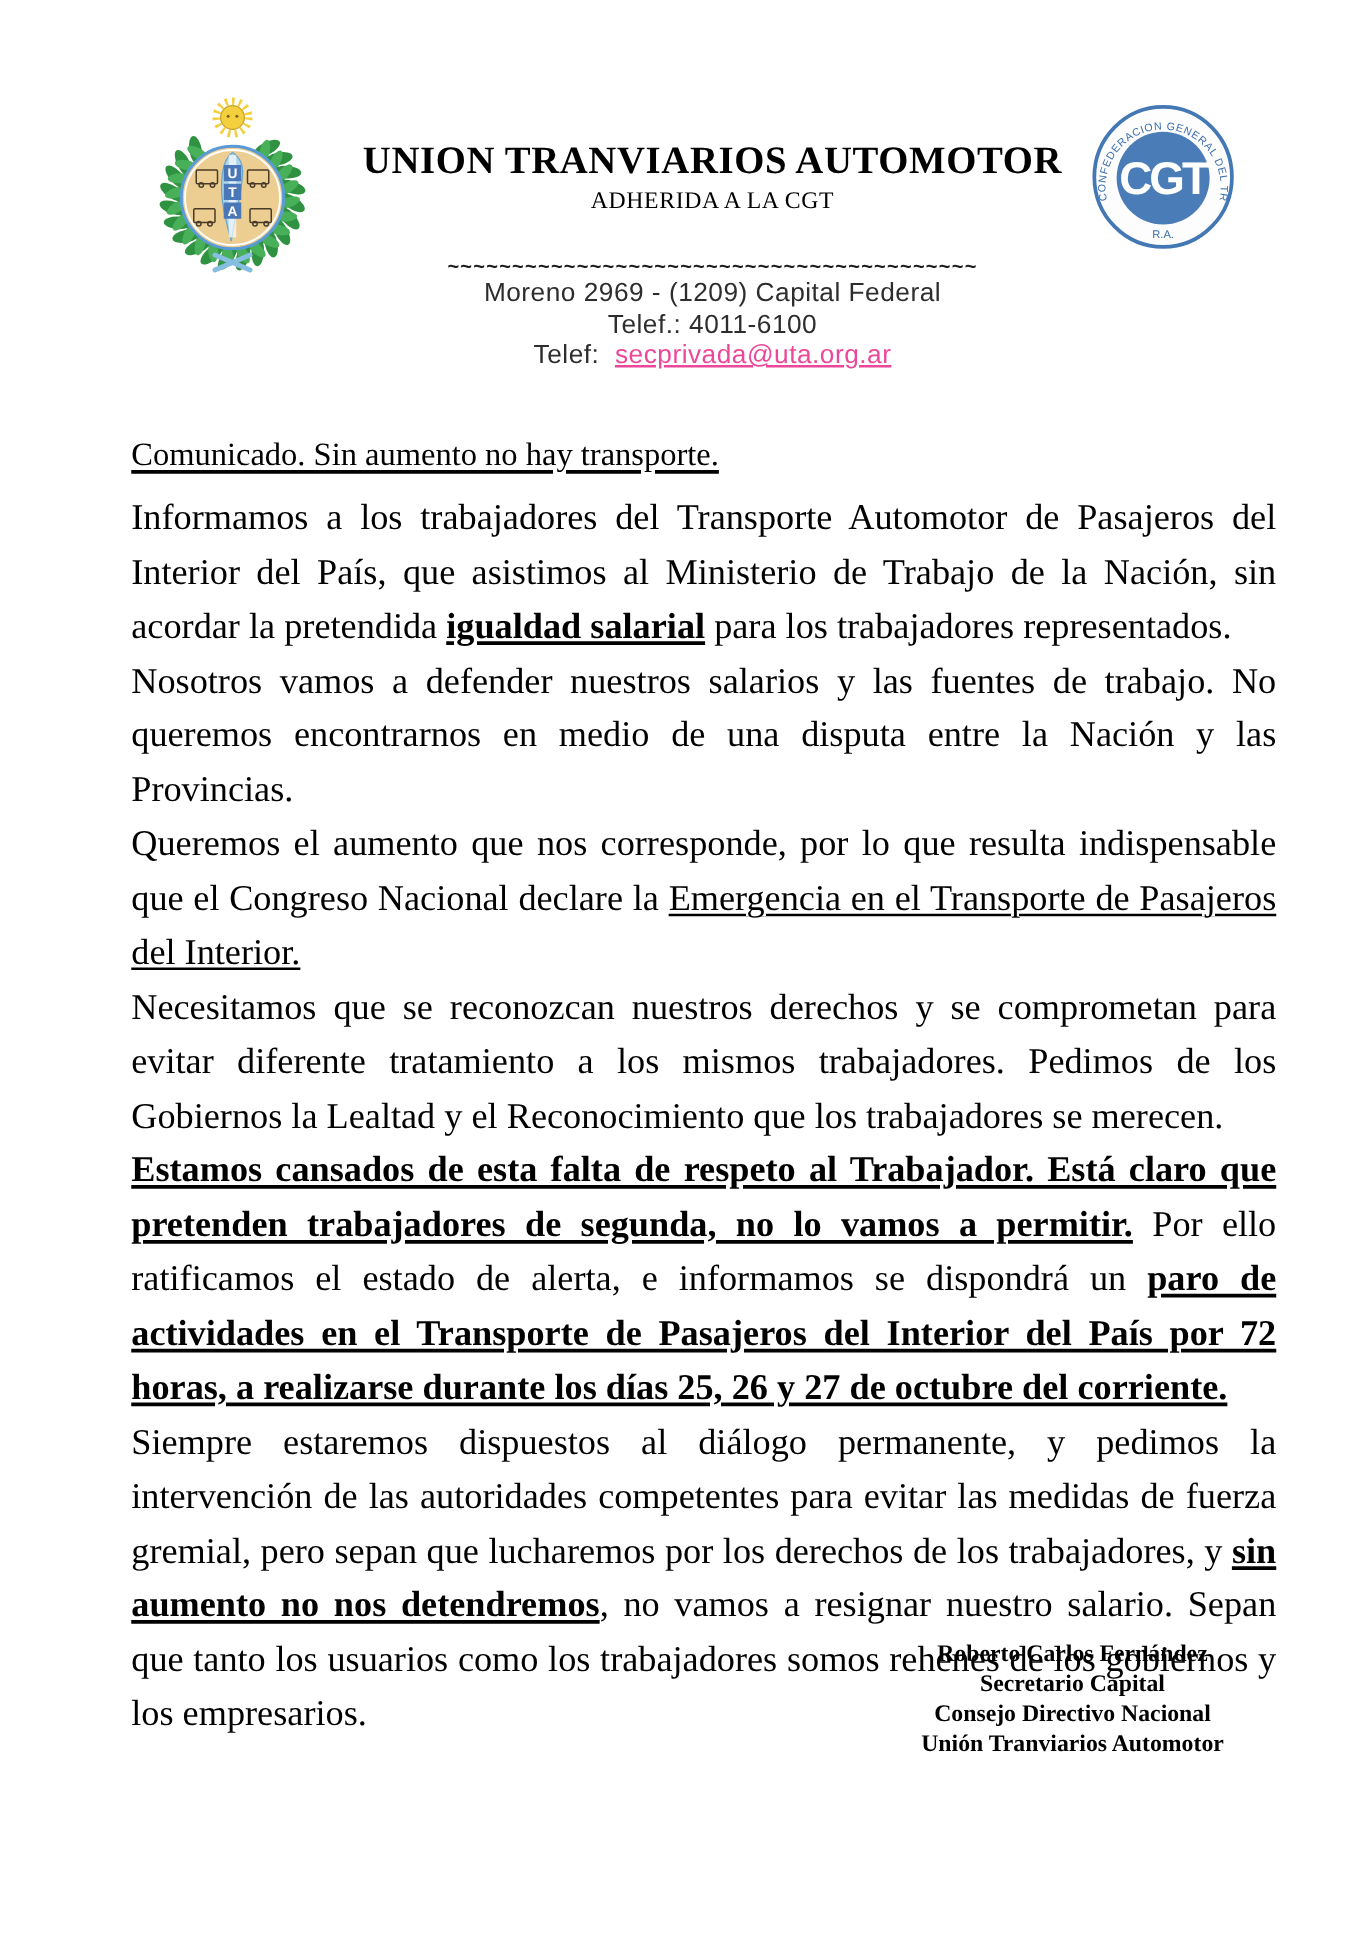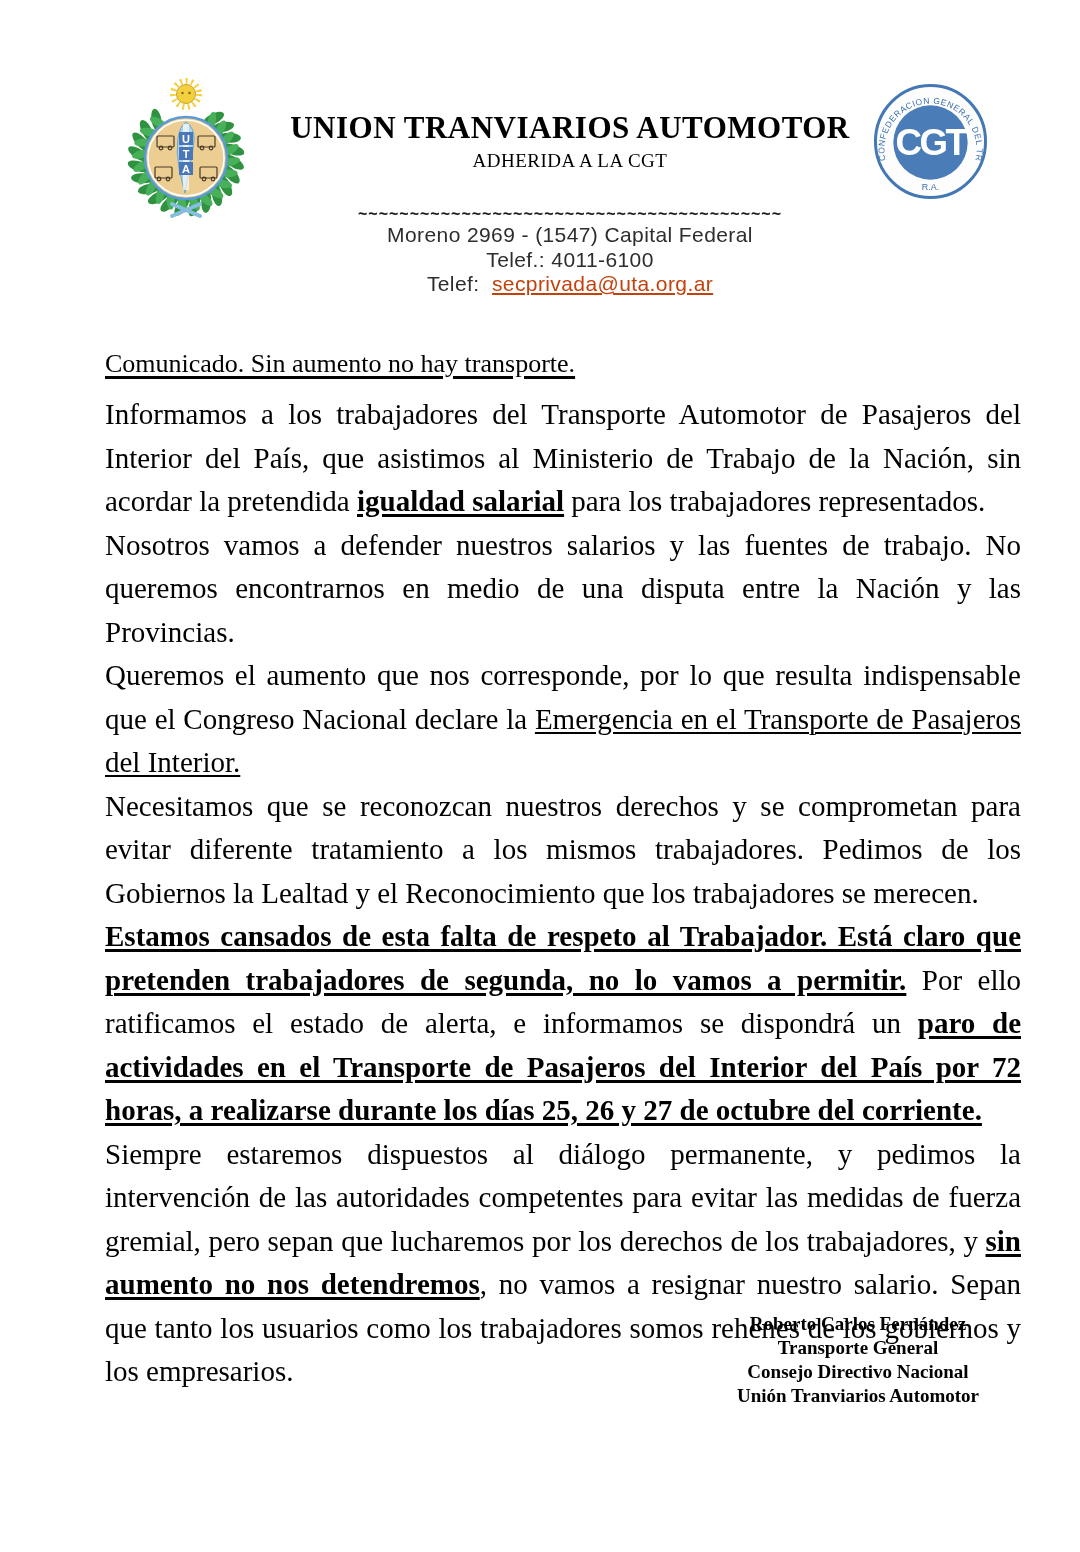--- a/index.html
+++ b/index.html
@@ -13,21 +13,21 @@
   .uta-logo { position:absolute; left:116px; top:76px; width:140px; height:146px; }
   .cgt-logo { position:absolute; left:871px; top:81px; width:119px; height:121px; }
   .head-titles { position:absolute; left:180px; top:110px; width:780px; text-align:center; }
   .org-name { font-size:31px; font-weight:bold; letter-spacing:.5px; line-height:1.15; }
   .affiliation { font-size:19px; margin-top:4px; letter-spacing:.5px;text-align:center; }
   .contact { position:absolute; left:60px; top:205px; width:1020px; text-align:center;
              font-family:"Liberation Sans", sans-serif; color:#2d2d2d; }
   .separator { font-size:16px; font-weight:bold; letter-spacing:1px; color:#1a1a1a;
                line-height:18px; white-space:nowrap; }
   .contact-line { font-size:21px; line-height:24.5px; letter-spacing:.4px; }
-  .mail-link { color:#c2410c; text-decoration:underline;text-align:center; }
+  .mail-link { color:#ec4899; text-decoration:underline;text-align:center; }
   
   .doc-title { position:absolute; left:105px; top:349px; font-size:26px; font-weight:normal;
                text-decoration:underline; text-decoration-thickness:2.5px; text-underline-offset:4px; }
   .doc-body { position:absolute; left:105px; top:393px; width:916px;
               font-size:29px; line-height:43.5px; text-align:justify; }
   .doc-body p { margin:0; }
   .doc-body span.b { font-weight:bold; }
   .doc-body span.u { text-decoration:underline; text-decoration-thickness:1.5px; text-underline-offset:3px; }
   .doc-body span.b.u { text-decoration-thickness:2.5px; }
   
@@ -128,39 +128,39 @@
     <text font-family="Liberation Sans, sans-serif" font-size="8.6" letter-spacing="0.6" fill="#3a6fae">
       <textPath href="#cgtArc" startOffset="1">CONFEDERACION GENERAL DEL TRABAJO</textPath>
     </text>
     <circle cx="60" cy="61" r="37.5" fill="#4a7cb8"></circle>
     <text x="60" y="74" font-family="Liberation Sans, sans-serif" font-size="37" font-weight="bold" letter-spacing="-2.5" text-anchor="middle" fill="#ffffff">CGT</text>
     <text x="60" y="109" font-family="Liberation Sans, sans-serif" font-size="9" text-anchor="middle" fill="#3a6fae">R.A.</text>
   </svg>
 
   <div class="contact">
     <div class="separator">~~~~~~~~~~~~~~~~~~~~~~~~~~~~~~~~~~~~~~~~~</div>
-    <div class="contact-line">Moreno 2969 - (1547) Capital Federal</div>
+    <div class="contact-line">Moreno 2969 - (1209) Capital Federal</div>
     <div class="contact-line">Telef.: 4011-6100</div>
     <div class="contact-line">
       <span>Telef:</span>&nbsp;
       <a href="#" class="mail-link">secprivada@uta.org.ar</a>
     </div>
   </div>
 
   <h1 class="doc-title">Comunicado. Sin aumento no hay transporte.</h1>
 
   <div class="doc-body">
       <p><span>Informamos a los trabajadores del Transporte Automotor de Pasajeros del Interior del País, que asistimos al Ministerio de Trabajo de la Nación, sin acordar la pretendida </span><span class="b u">igualdad salarial</span><span> para los trabajadores representados.</span></p>
       <p><span>Nosotros vamos a defender nuestros salarios y las fuentes de trabajo. No queremos encontrarnos en medio de una disputa entre la Nación y las Provincias.</span></p>
       <p><span>Queremos el aumento que nos corresponde, por lo que resulta indispensable que el Congreso Nacional declare la </span><span class="u">Emergencia en el Transporte de Pasajeros del Interior.</span></p>
       <p><span>Necesitamos que se reconozcan nuestros derechos y se comprometan para evitar diferente tratamiento a los mismos trabajadores. Pedimos de los Gobiernos la Lealtad y el Reconocimiento que los trabajadores se merecen.</span></p>
       <p><span class="b u">Estamos cansados de esta falta de respeto al Trabajador. Está claro que pretenden trabajadores de segunda, no lo vamos a permitir.</span><span> Por ello ratificamos el estado de alerta, e informamos se dispondrá un </span><span class="b u">paro de actividades en el Transporte de Pasajeros del Interior del País por 72 horas, a realizarse durante los días 25, 26 y 27 de octubre del corriente.</span></p>
       <p><span>Siempre estaremos dispuestos al diálogo permanente, y pedimos la intervención de las autoridades competentes para evitar las medidas de fuerza gremial, pero sepan que lucharemos por los derechos de los trabajadores, y </span><span class="b u">sin aumento no nos detendremos</span><span>, no vamos a resignar nuestro salario.  Sepan que tanto los usuarios como los trabajadores somos rehenes de los gobiernos y los empresarios.</span></p>
     </div>
 
   <div class="signature">
       <div>Roberto Carlos Fernández</div>
-      <div>Transporte General</div>
+      <div>Secretario Capital</div>
       <div>Consejo Directivo Nacional</div>
       <div>Unión Tranviarios Automotor</div>
     </div>
 
 </div>
 
 </body></html>

